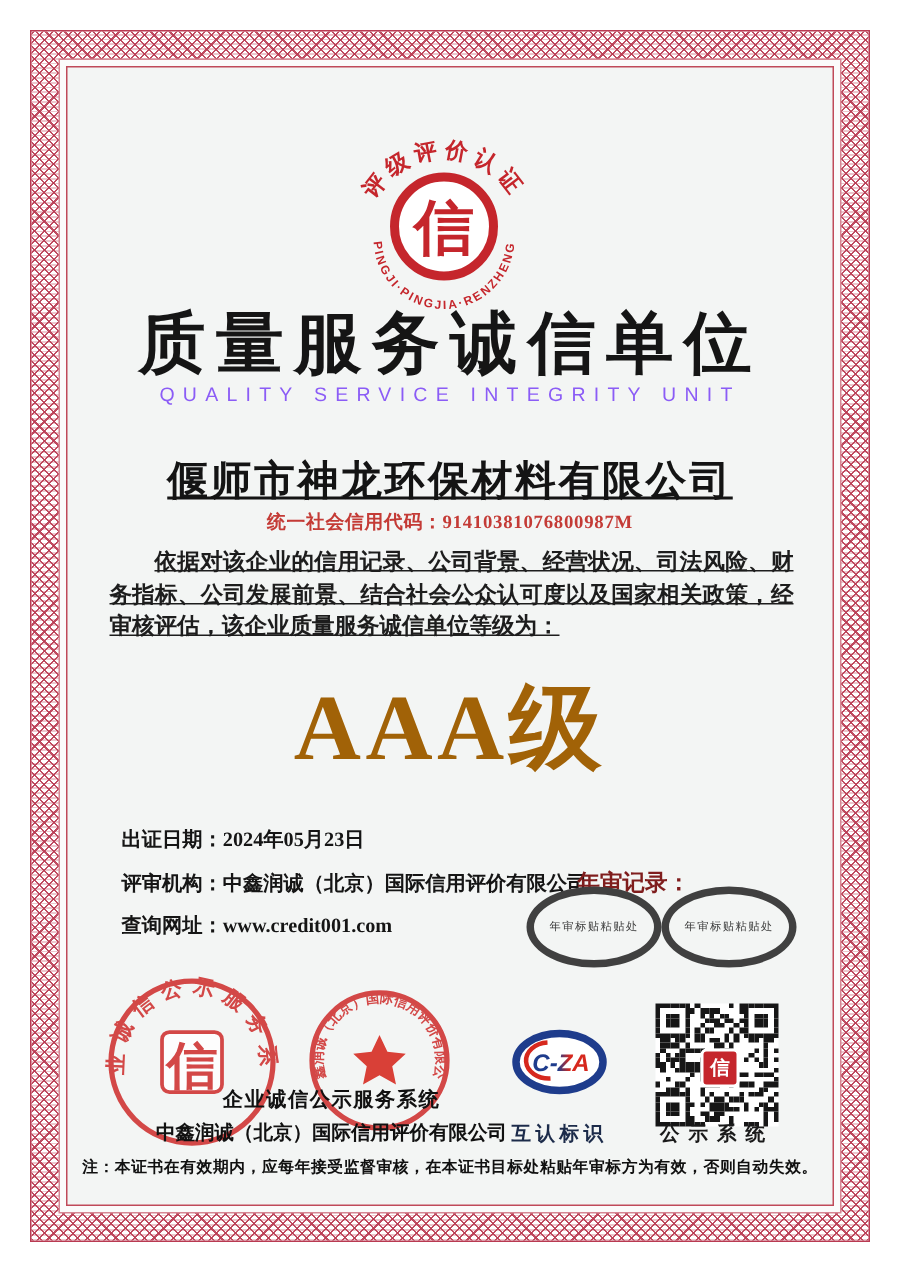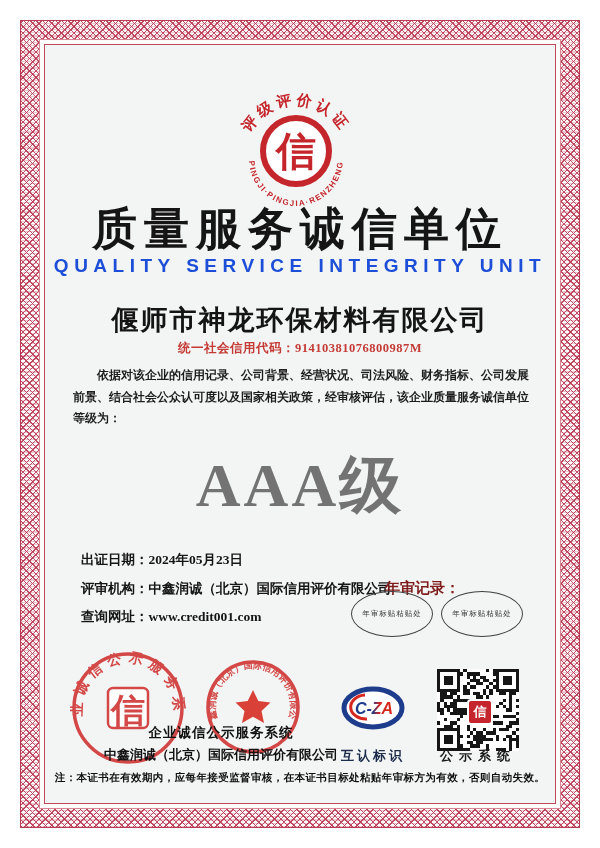--- a/index.html
+++ b/index.html
@@ -18,33 +18,33 @@
   .abs{position:absolute;}
   .ctr{left:0;right:0;text-align:center;}
 
   
   .emblem{left:186px;top:44px;width:130px;height:122px;}
   .arc-cn{fill:#c5262c;font-weight:bold;font-size:15px;letter-spacing:4px;}
   .arc-en{fill:#c5262c;font-weight:bold;font-size:8px;letter-spacing:1.5px;
           font-family:"Liberation Sans","DejaVu Sans",sans-serif;}
 
   .title{top:154px;font-size:45px;font-weight:900;color:#151515;letter-spacing:7px;}
-  .subtitle{top:210px;font-size:19px;font-weight:bold;color:#1d4ed8;letter-spacing:5.5px;
+  .subtitle{top:210px;font-size:13px;font-weight:normal;color:#8b5cf6;letter-spacing:5.5px;
             font-family:"Liberation Sans","DejaVu Sans",sans-serif;}
   .credit-line{top:231px;left:0;right:34px;text-align:right;font-size:13px;font-weight:bold;color:#cd4527;letter-spacing:1px;}
-  .company{top:257px;font-size:27px;font-weight:900;color:#141414;letter-spacing:2px;}
+  .company{top:257px;font-size:27px;font-weight:900;color:#141414;letter-spacing:2px;text-decoration:underline;}
   .uscc{top:295px;font-size:12.5px;font-weight:bold;color:#c43b36;letter-spacing:.5px;}
-  .para{top:320px;left:28px;width:456px;font-size:12px;font-weight:bold;color:#1d1d1d;
-        line-height:21.5px;text-indent:2em;text-align:justify;}
-  .grade{top:398px;font-size:62px;font-weight:900;color:#737373;letter-spacing:3px;}
+  .para{top:320px;left:28px;width:456px;font-size:15px;font-weight:bold;color:#1d1d1d;
+        line-height:21.5px;text-indent:2em;text-align:justify;text-decoration:underline;}
+  .grade{top:398px;font-size:62px;font-weight:900;color:#a16207;letter-spacing:3px;}
 
   .details{left:36px;top:501px;font-size:13.5px;font-weight:bold;color:#151515;}
   .details .row{height:28.6px;line-height:28.6px;white-space:nowrap;}
   .annual-label{left:340px;top:534px;font-size:15px;font-weight:bold;color:#7f1d1d;}
-  .sticker{width:80px;height:44px;border:1px solid #404040;border-radius:50%;
+  .sticker{width:80px;height:44px;border:5px solid #404040;border-radius:50%;
            display:flex;align-items:center;justify-content:center;
            font-size:7.5px;color:#3a3a3a;letter-spacing:1px;font-family:Liberation Mono, monospace;}
   .sticker.s1{left:306px;top:546px;} .sticker.s2{left:396px;top:546px;}
 
   .seal{opacity:.88;}
   .seal-left{left:25px;top:605px;width:116px;height:116px;}
   .seal-right{left:160px;top:614px;width:96px;height:96px;}
   .ring-cn{fill:#cf3130;font-weight:bold;}
   .caption{left:8px;width:336px;top:679px;text-align:center;color:#111;}
   .caption .l1{font-size:13.5px;font-weight:900;letter-spacing:1px;}

